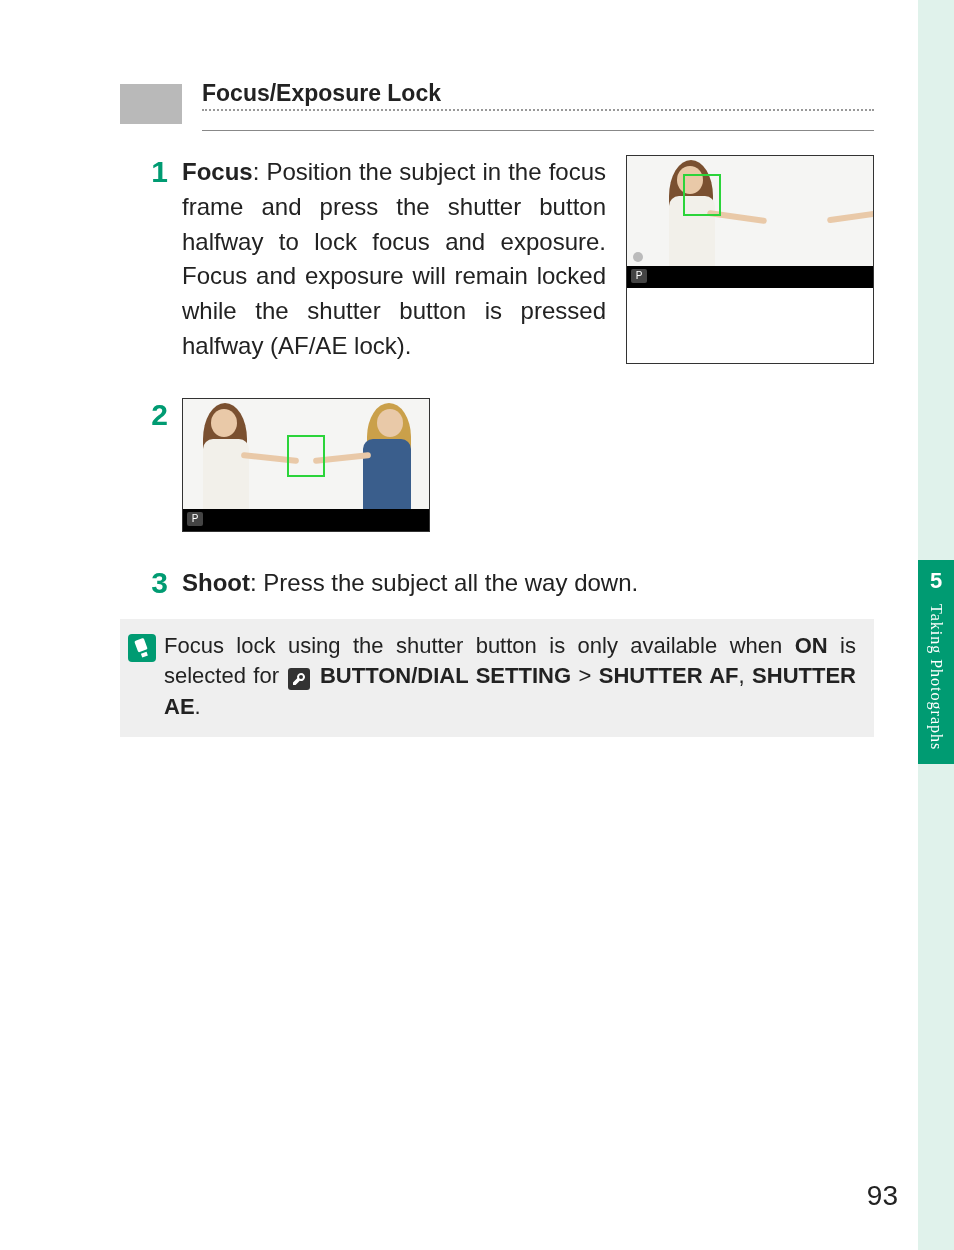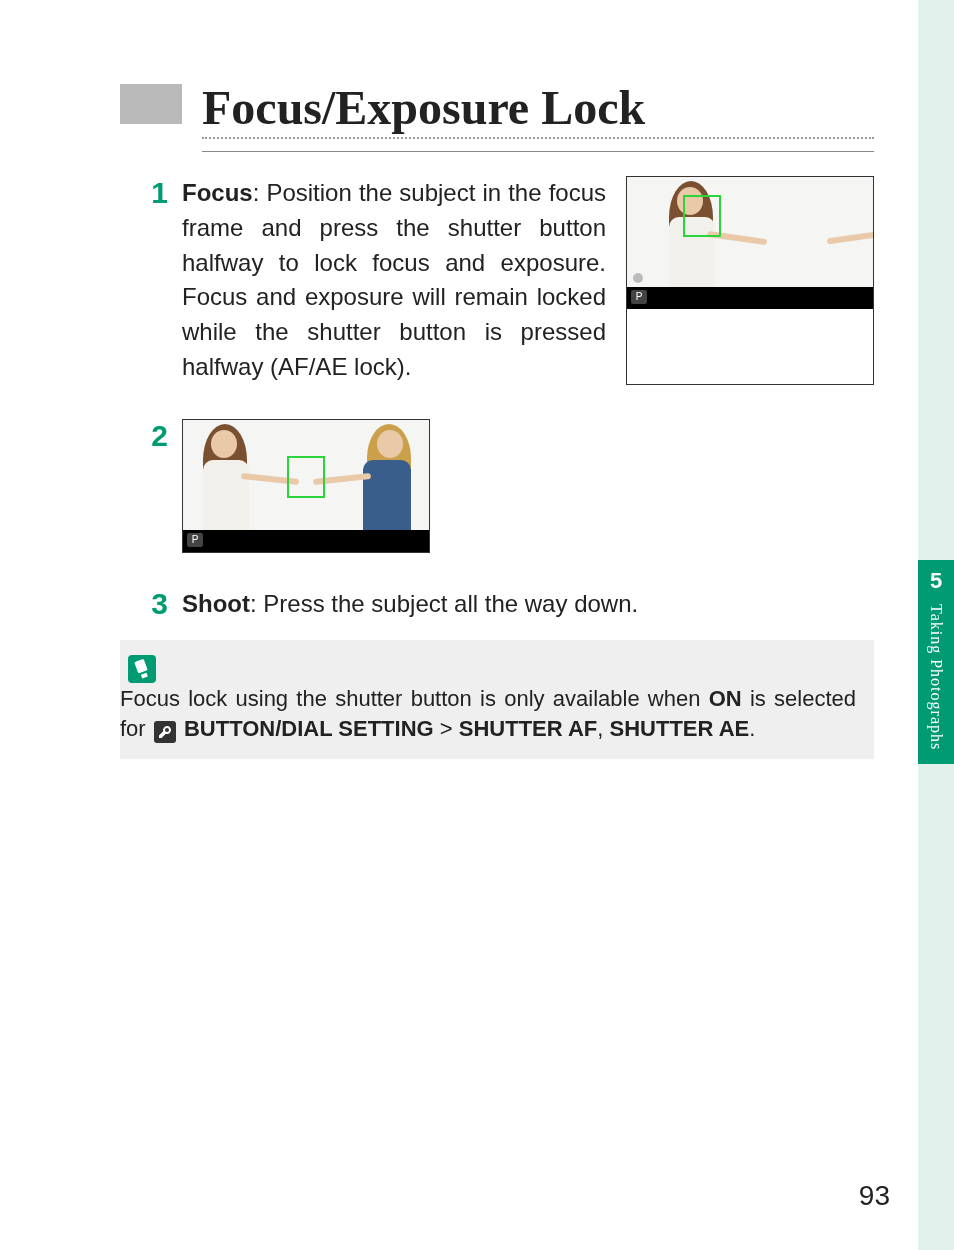--- a/index.html
+++ b/index.html
@@ -60,24 +60,23 @@
     height: 40px;
     background: #b9b9b9;
     margin-top: 4px;
     flex-shrink: 0;
   }
   .title-text {
     margin-left: 20px;
     flex: 1;
   }
   .title-text h1 {
-    font-size: 48px;
+    font-size: 23px;
     font-weight: 700;
     margin-bottom: 2px;
-    font-family: Liberation Serif, serif;
   }
   .dotted {
     border-bottom: 2px dotted #999;
     margin-bottom: 6px;
     width: 100%;
   }
   .subtitle {
     font-size: 24px;
     margin-bottom: 6px;
   }
@@ -155,21 +154,20 @@
   .person .body { position: absolute; border-radius: 10px 10px 0 0; }
   .person .arm { position: absolute; background: #e9c9a8; height: 6px; border-radius: 3px; }
 
   .note-box {
     background: #efefef;
     display: flex;
     padding: 12px 18px 14px 0;
     margin-top: 6px;
     margin-left: 0;
     align-items: flex-start;
-    flex-direction: column;
   }
   .note-icon {
     width: 44px;
     flex-shrink: 0;
     display: flex;
     justify-content: center;
     padding-top: 2px;
   }
   .note-icon svg { display: block; }
   .note-text {
@@ -183,21 +181,21 @@
     width: 22px; height: 22px;
     background: #333;
     border-radius: 3px;
     vertical-align: -3px;
     align-items: center; justify-content: center;
     margin: 0 2px;
   }
   .page-num {
     position: absolute;
     bottom: 38px;
-    right: 64px;
+    right: 56px;
     font-size: 28px;
   }
 </style>
 </head>
 <body>
 
 <div class="right-margin-bg"></div>
 
 <div class="side-tab">
   <div class="chap-num">5</div>

